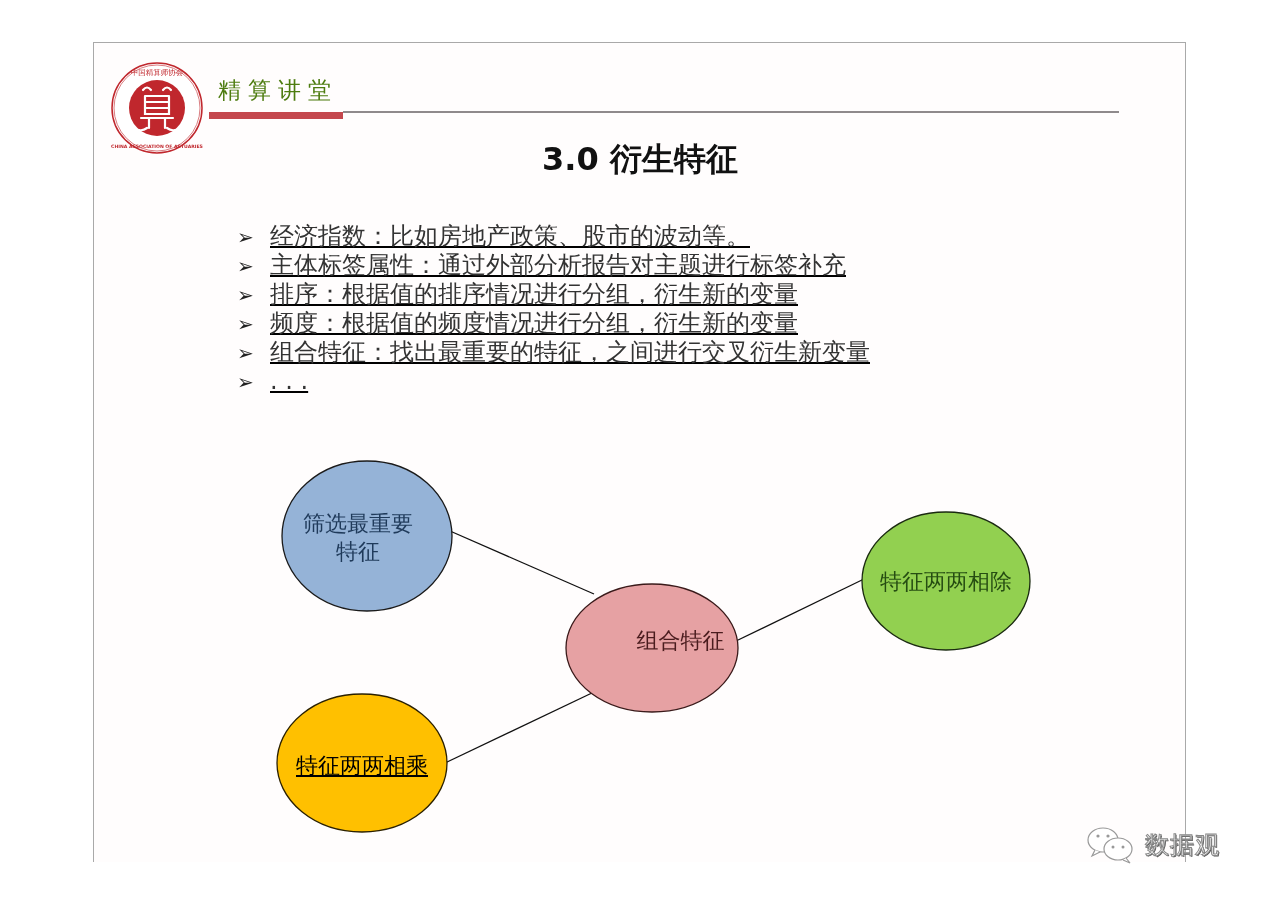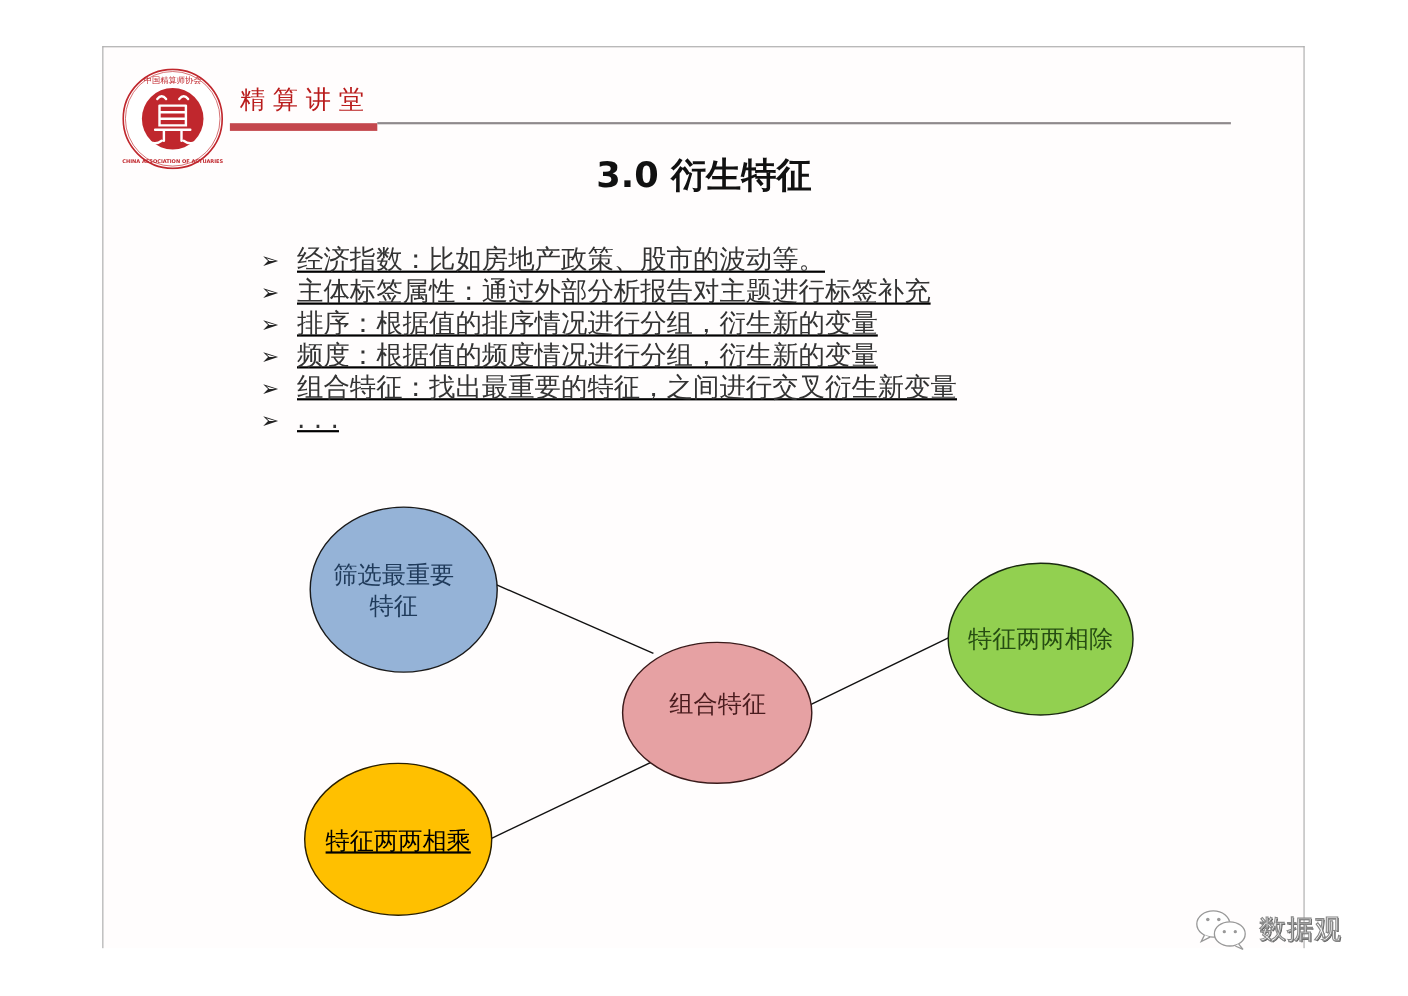--- a/index.html
+++ b/index.html
@@ -2,21 +2,21 @@
 <html><head>
 <meta charset="utf-8">
 <style>
   html, body { margin:0; padding:0; }
   body { width:1280px; height:905px; background:#ffffff; position:relative; overflow:hidden;
          font-family:"DejaVu Sans","Liberation Sans",sans-serif; }
   .slide { position:absolute; left:93px; top:42px; width:1093px; height:820px;
            border-left:1px solid #a9a9a9; border-top:1px solid #a9a9a9; border-right:1px solid #a9a9a9;
            box-sizing:border-box; background:#fffdfd; }
   .logo { position:absolute; left:111px; top:62px; width:92px; height:92px; }
-  .header-title { position:absolute; left:218px; top:75px; font-size:23px; letter-spacing:7px; color:#b91c1c; }
+  .header-title { position:absolute; left:218px; top:75px; font-size:23px; letter-spacing:7px; color:#4d7c0f; }
   .header-bar { position:absolute; left:209px; top:112px; width:134px; height:7px; background:#c4474d; }
   .header-line { position:absolute; left:343px; top:111px; width:776px; height:2px; background:#8f8a8c; }
   .slide-title { position:absolute; left:0; width:1280px; top:138px; text-align:center;
                  font-size:32px; font-weight:bold; color:#111; }
   .bullets { position:absolute; left:237px; top:222px; margin:0; padding:0; list-style:none;text-decoration:underline; }
   .bullets li { height:29px; line-height:29px; font-size:24px; color:#333; white-space:nowrap; }
   .bullets .arrow { display:inline-block; width:33px; font-size:20px; color:#222; }
   .diagram { position:absolute; left:0; top:0; }
   .node-label { position:absolute; text-align:center; font-size:22px; line-height:28px; }
   .watermark { position:absolute; left:1085px; top:823px; height:44px; display:flex; align-items:center; }
@@ -62,21 +62,21 @@
   <ellipse cx="367" cy="536" rx="85" ry="75" fill="#95b3d7" stroke="#1a1a1a" stroke-width="1.3"></ellipse>
   <ellipse cx="652" cy="648" rx="86" ry="64" fill="#e6a1a3" stroke="#3a1a1a" stroke-width="1.3"></ellipse>
   <ellipse cx="946" cy="581" rx="84" ry="69" fill="#92d050" stroke="#1a2a10" stroke-width="1.3"></ellipse>
   <ellipse cx="362" cy="763" rx="85" ry="69" fill="#ffc000" stroke="#2a2000" stroke-width="1.3"></ellipse>
 </svg>
 
 <div class="node-label" style="left:282px; top:510px; width:152px; color:#1f3a5a;">
   <div>筛选最重要</div>
   <div>特征</div>
 </div>
-<div class="node-label" style="left:567px; top:627px; width:171px; color:#4a1c1e;">
+<div class="node-label" style="left:567px; top:627px; width:171px; color:#4a1c1e;padding-left:28px;">
   <div>组合特征</div>
 </div>
 <div class="node-label" style="left:856px; top:568px; width:180px; color:#264d12;">
   <div>特征两两相除</div>
 </div>
 <div class="node-label" style="left:272px; top:752px; width:180px; color:#000000;text-decoration:underline;">
   <div>特征两两相乘</div>
 </div>
 
 <div class="watermark">

